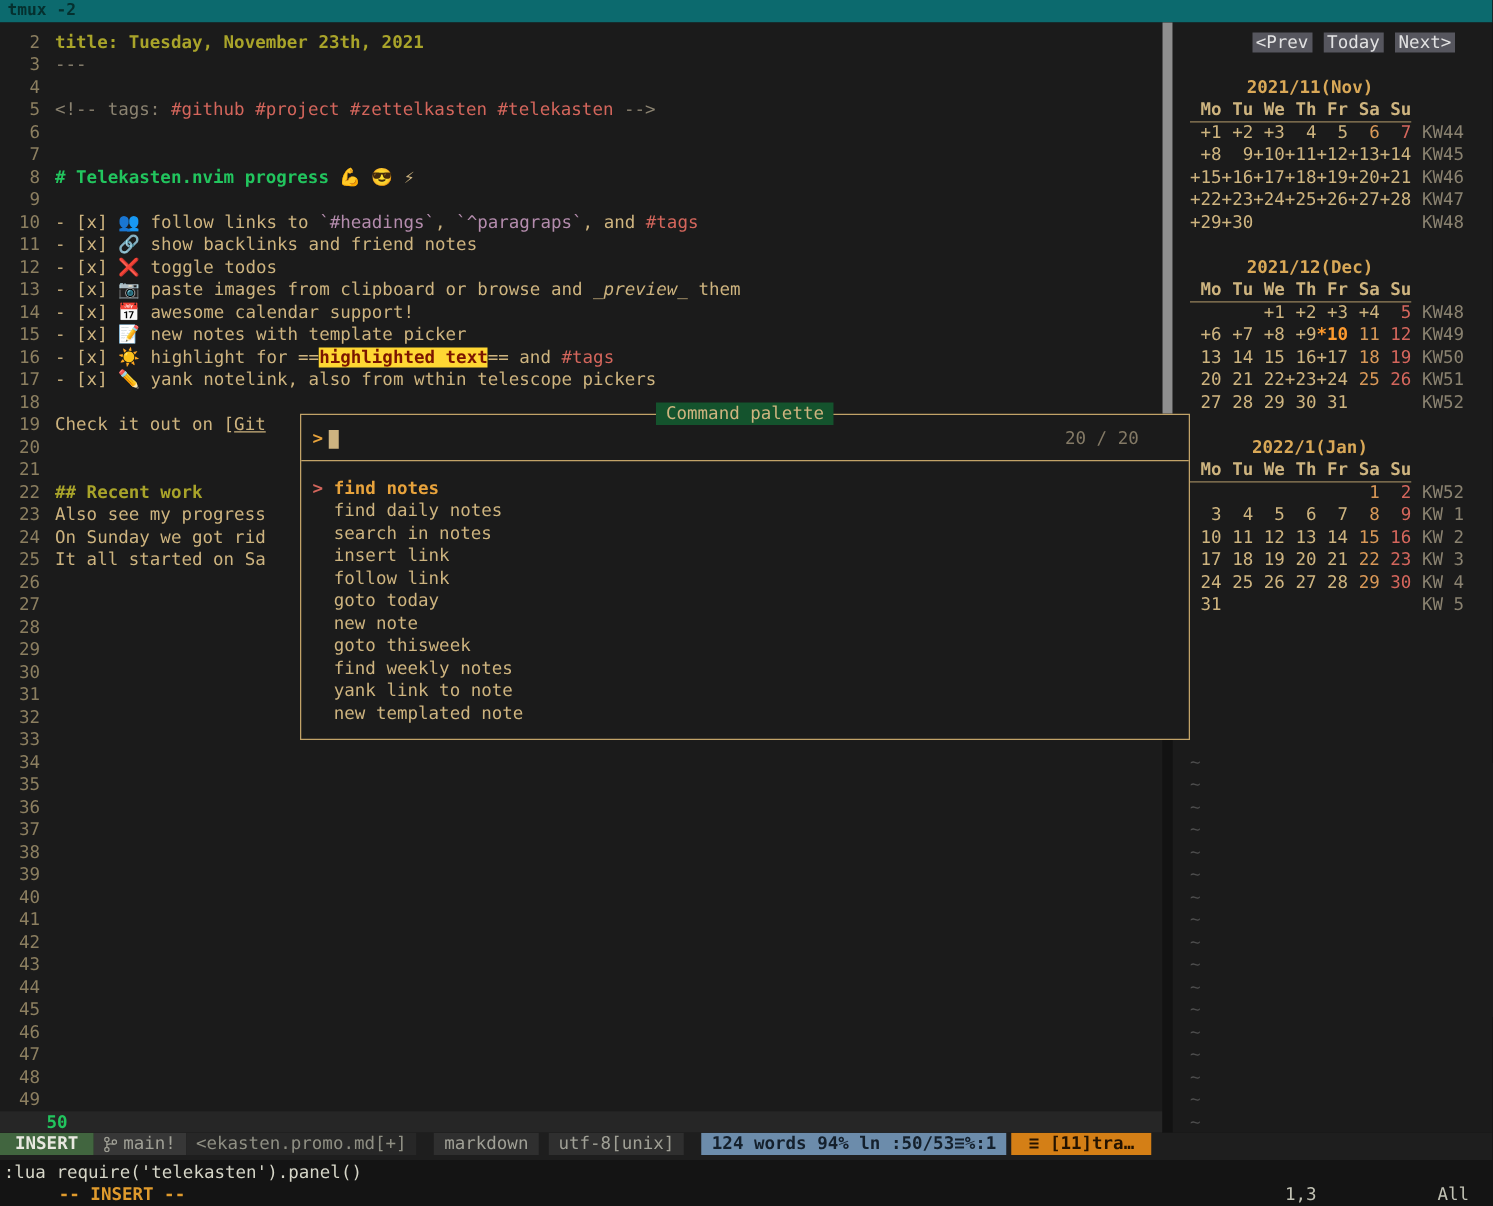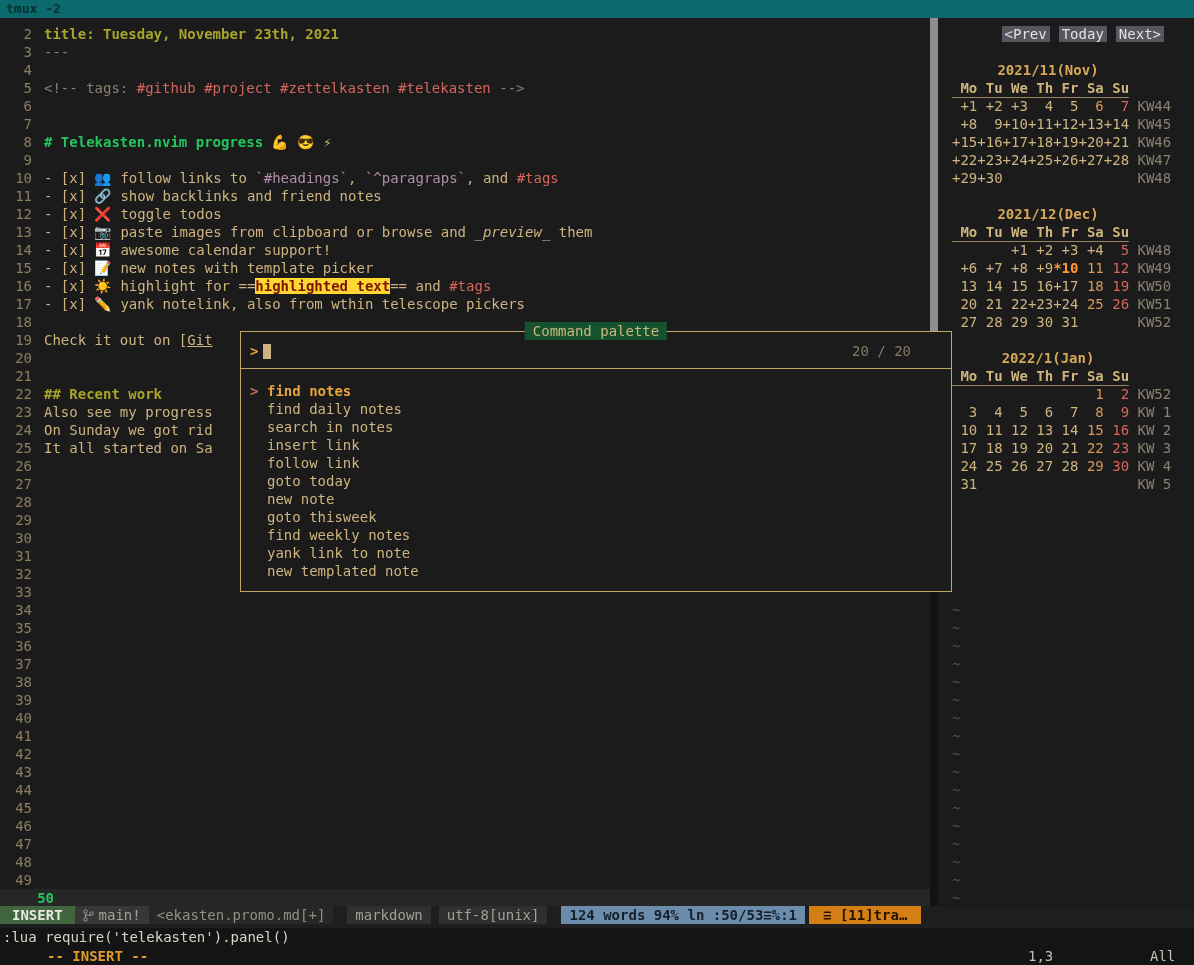--- a/index.html
+++ b/index.html
@@ -75,21 +75,21 @@
   .chip.file { background:#272727; color:#8f8f83; }
   .chip.ft  { background:#2f2f2f; color:#a0a096; margin-left:14px; }
   .chip.enc { background:#2f2f2f; color:#a0a096; margin-left:8px; }
   .chip.stats { background:var(--stats-bg,#6c8cab); color:#14202c; font-weight:bold; margin-left:14px; }
   .chip.bufs { background:var(--buffers-bg,#d47f16); color:#241300; font-weight:bold; margin-left:4px; padding:0 14px; }
   .fill { flex:1; background:#1e1e1e; }
   .cal-status { width:256px; flex:none; background:#1e1e1e; color:#8a8274; display:flex;
     align-items:center; padding-left:8px; border-left:2px solid #141414; }
 
   
-  .cmdline { height:19px; display:flex; padding-left:3px; color:#d6d6c8; background:#141414; }
+  .cmdline { height:19px; display:flex; align-items:center; padding-left:3px; color:#d6d6c8; background:#141414; }
   .ruler { height:18px; position:relative; display:flex; align-items:center; background:#141414; color:#c2c2b4; }
   .ruler .mode-text { color:#e09b2d; font-weight:bold; padding-left:3px;margin-left:44px; }
   .ruler .pos { position:absolute; left:1028px; }
   .ruler .scroll { position:absolute; left:1150px; }
 </style>
 </head>
 <body>
 
 <div class="tmux-bar">
   <span>tmux  -2</span>

